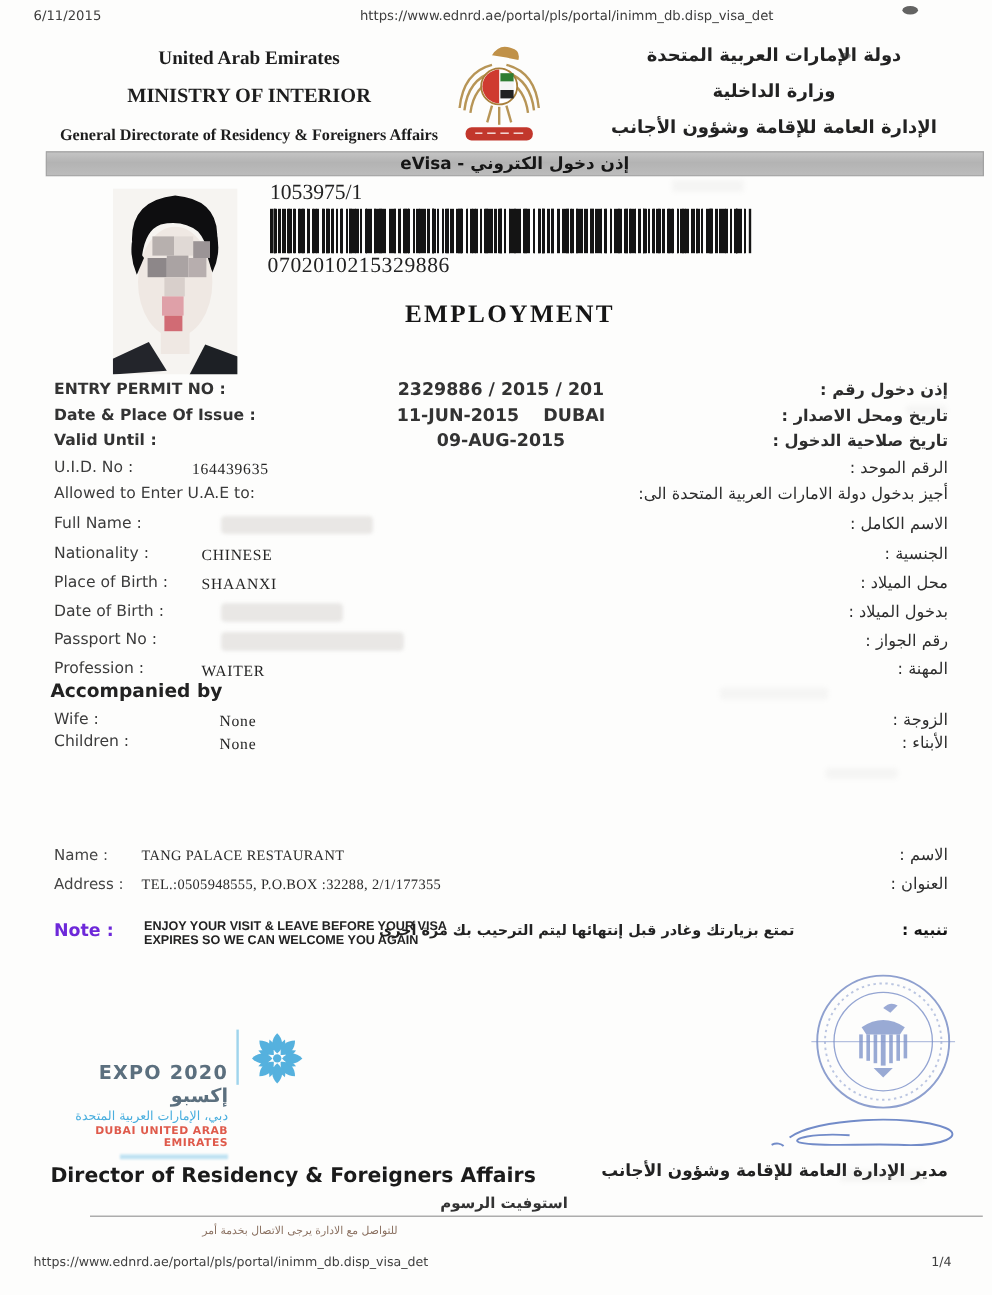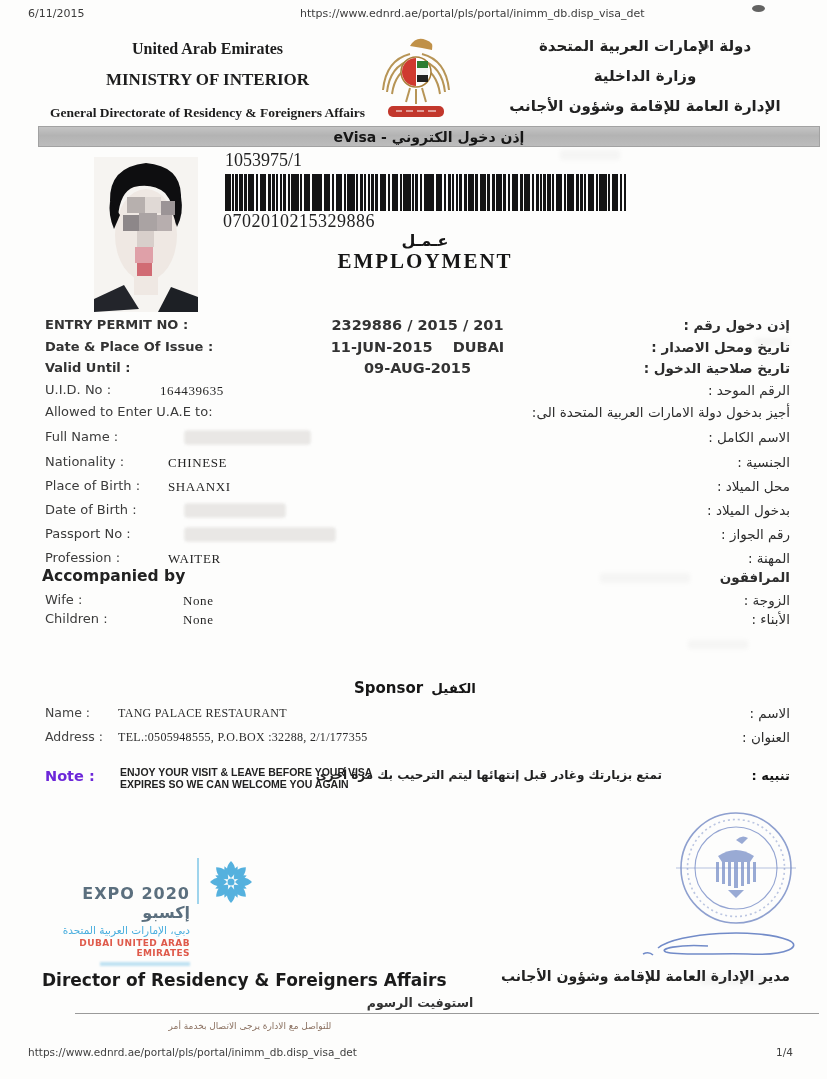--- a/index.html
+++ b/index.html
@@ -170,21 +170,20 @@
       <rect x="43" y="106" width="15" height="13" fill="#d16b74"></rect>
     </g>
     <rect x="40" y="120" width="24" height="18" fill="#efe8e3"></rect>
     <path d="M0 142 L30 128 L45 152 L0 155 Z" fill="#23252b"></path>
     <path d="M104 140 L77 130 L64 155 L104 155 Z" fill="#1d2025"></path>
   </svg>
 
   <div class="serial">1053975/1</div>
   <div class="barcode"></div>
   <div class="barcode-num">0702010215329886</div>
-  <div class="vtype-ar">عـمـل</div>
   <div class="vtype-en">EMPLOYMENT</div>
 
   <div class="frow" style="top:317px">
     <span class="lab b">ENTRY PERMIT NO :</span>
     <span class="val-c">2329886 / 2015 / 201</span>
     <span class="ar b">إذن دخول رقم :</span>
   </div>
   <div class="frow" style="top:339px">
     <span class="lab b">Date &amp; Place Of Issue :</span>
     <span class="val-c">11-JUN-2015&nbsp;&nbsp;&nbsp;&nbsp;DUBAI</span>
@@ -229,37 +228,31 @@
     <span class="redact" style="left:143px;width:150px"></span>
     <span class="ar">رقم الجواز :</span>
   </div>
   <div class="frow" style="top:550px">
     <span class="lab">Profession :</span>
     <span class="val-serif">WAITER</span>
     <span class="ar">المهنة :</span>
   </div>
 
   <div class="sec-head" style="top:567px">Accompanied by</div>
-  <div class="frow" style="top:569px">
-    <span class="ar b">المرافقون</span>
-  </div>
   <div class="frow" style="top:592px">
     <span class="lab">Wife :</span>
     <span class="val-serif none">None</span>
     <span class="ar">الزوجة :</span>
   </div>
   <div class="frow" style="top:611px">
     <span class="lab">Children :</span>
     <span class="val-serif none">None</span>
     <span class="ar">الأبناء :</span>
   </div>
 
-  <div class="sponsor-head">
-    <span class="en">Sponsor</span><span class="arr">الكفيل</span>
-  </div>
   <div class="frow" style="top:705px">
     <span class="sp-lab">Name :</span>
     <span class="sp-val">TANG PALACE RESTAURANT</span>
     <span class="ar">الاسم :</span>
   </div>
   <div class="frow" style="top:729px">
     <span class="sp-lab">Address :</span>
     <span class="sp-val">TEL.:0505948555, P.O.BOX :32288, 2/1/177355</span>
     <span class="ar">العنوان :</span>
   </div>

